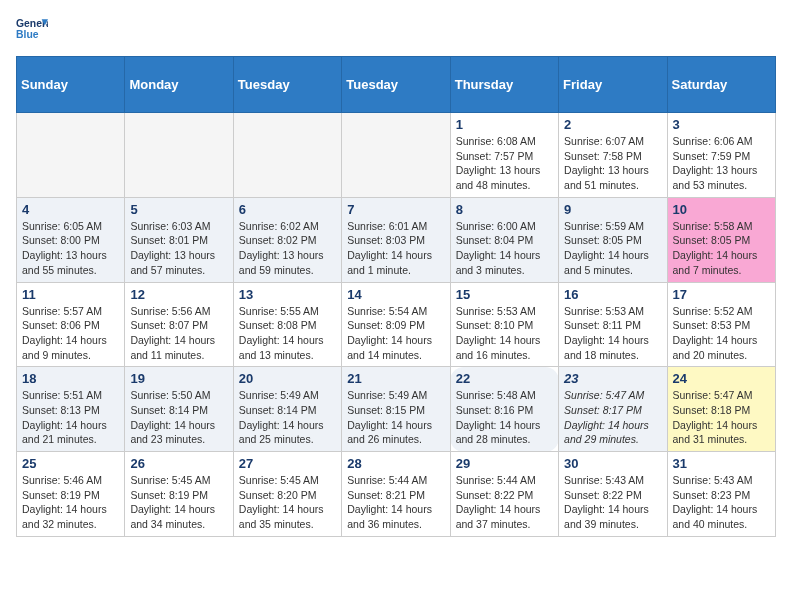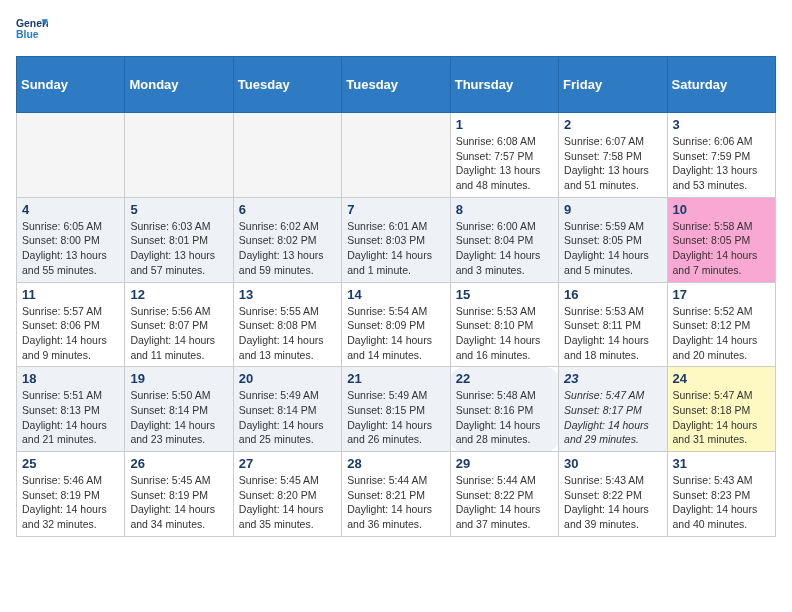--- a/index.html
+++ b/index.html
@@ -227,21 +227,21 @@
         <td>
           <span class="day-number">16</span>
           <div class="day-info" style="white-space: pre-line;">Sunrise: 5:53 AM
 Sunset: 8:11 PM
 Daylight: 14 hours
 and 18 minutes.</div>
         </td>
         <td>
           <span class="day-number">17</span>
           <div class="day-info" style="white-space: pre-line;">Sunrise: 5:52 AM
-Sunset: 8:12 PM
+Sunset: 8:53 PM
 Daylight: 14 hours
 and 20 minutes.</div>
         </td>
       </tr>
       <tr>
         <td style="background: rgb(238, 242, 247);">
           <span class="day-number">18</span>
           <div class="day-info" style="white-space: pre-line;">Sunrise: 5:51 AM
 Sunset: 8:13 PM
 Daylight: 14 hours

